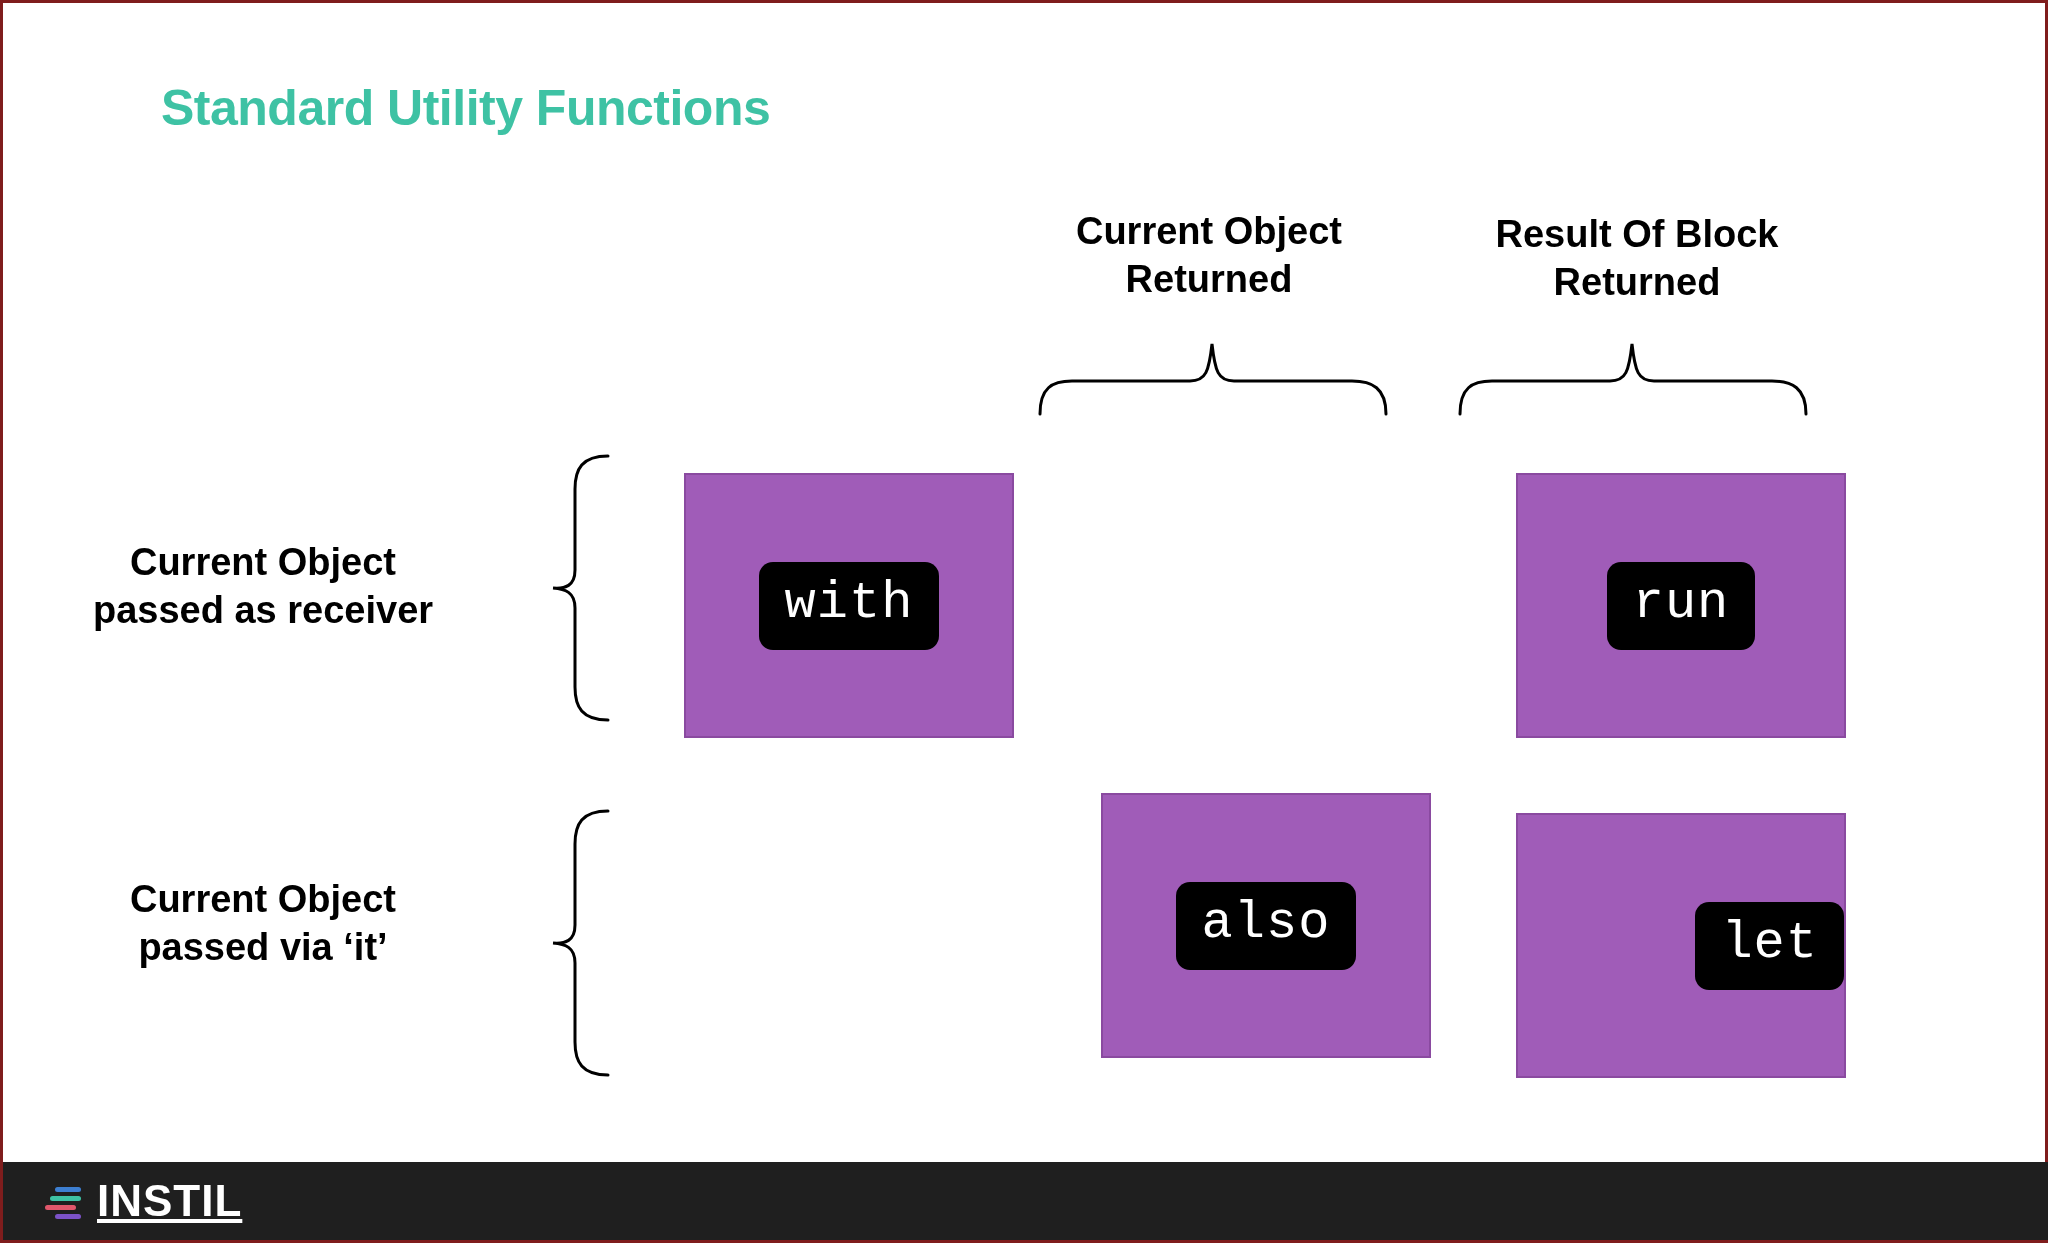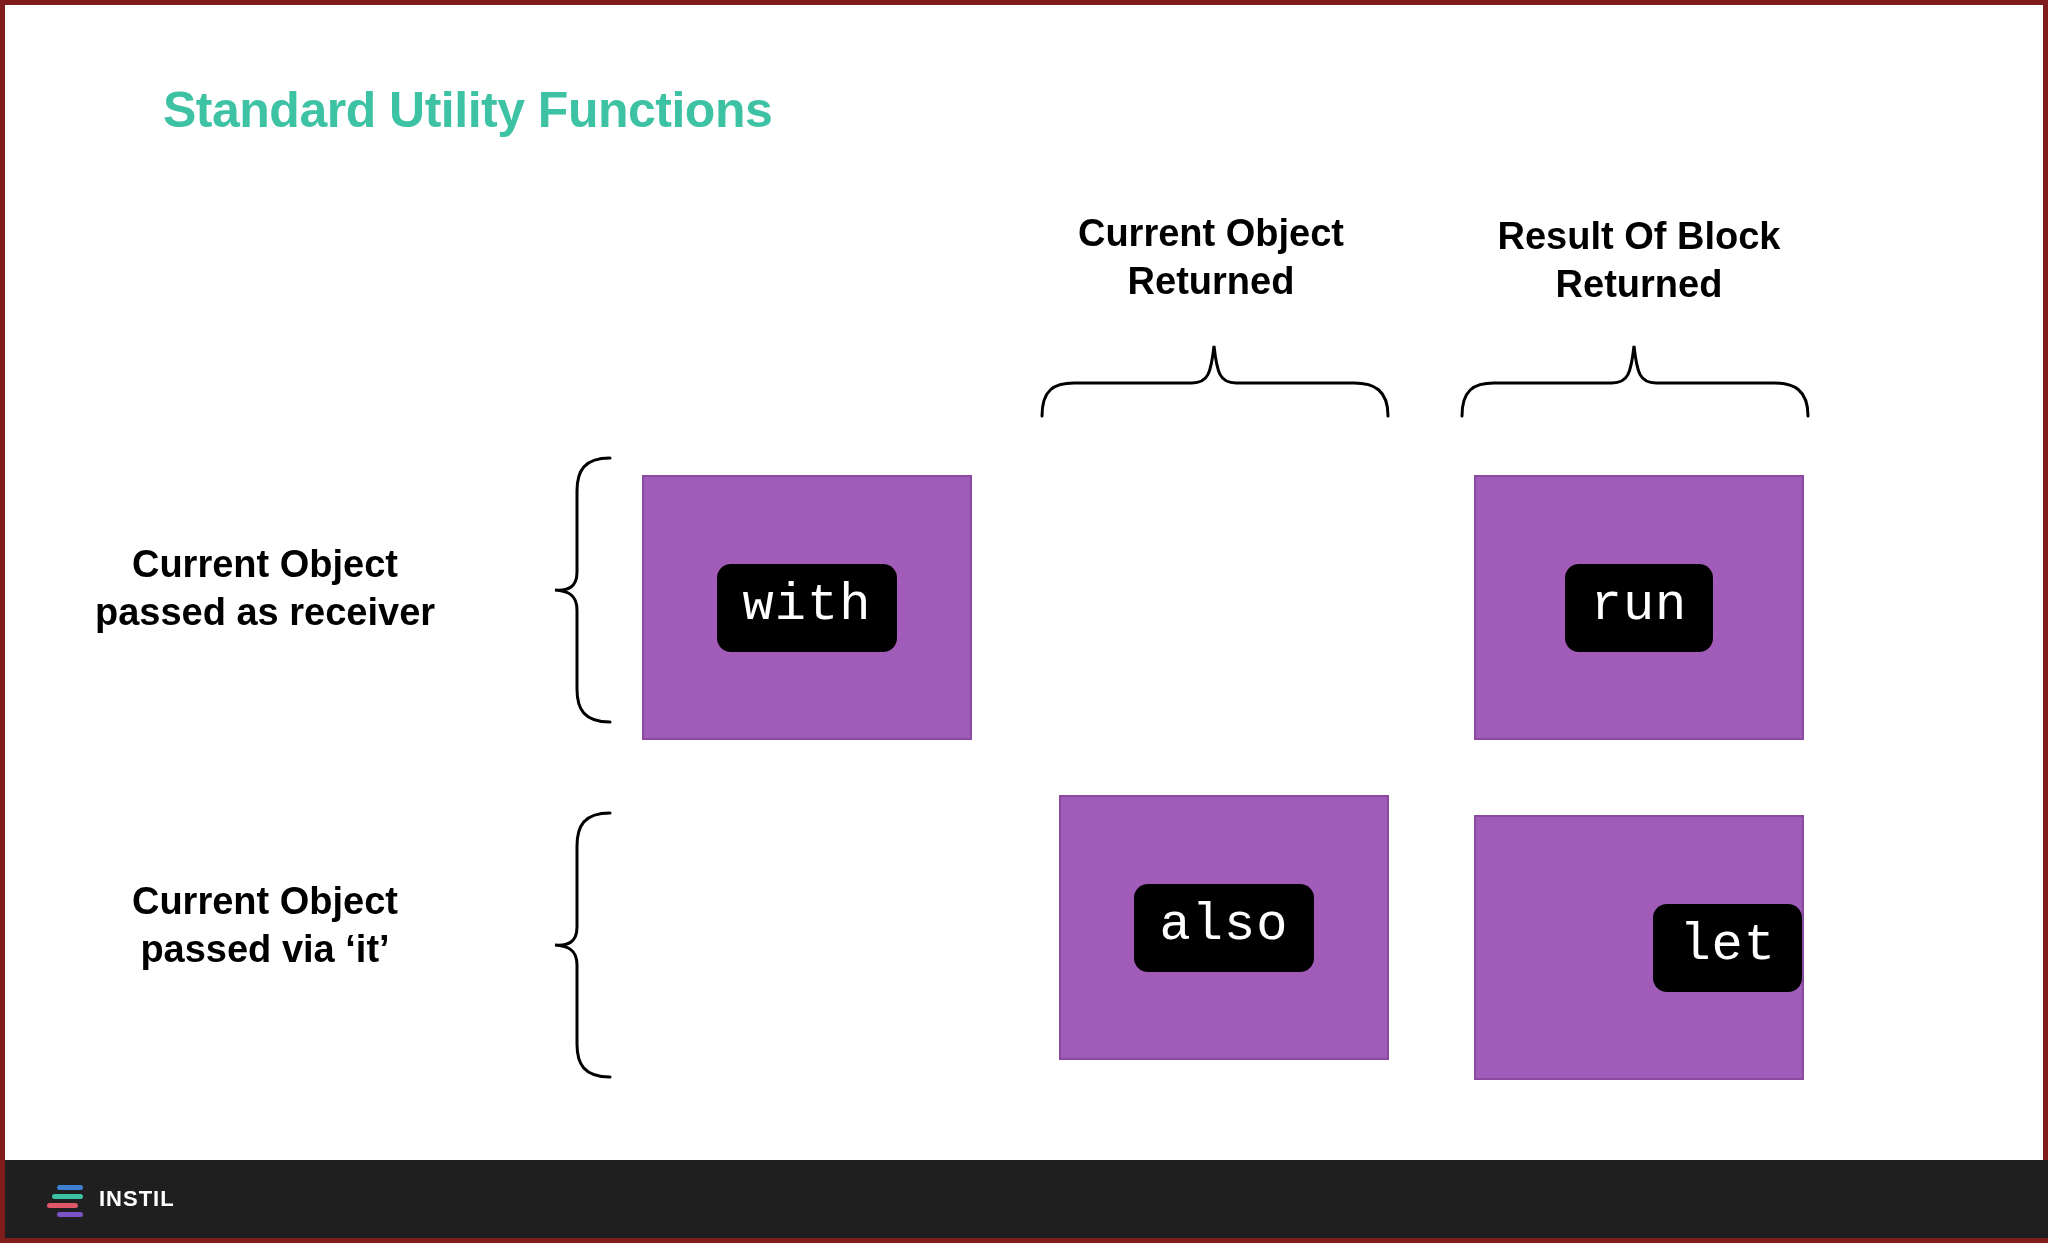--- a/index.html
+++ b/index.html
@@ -10,21 +10,21 @@
     background: #ffffff;
     font-family: "Liberation Sans", sans-serif;
     overflow: hidden;
   }
 
   #slide {
     position: relative;
     width: 2048px;
     height: 1243px;
     background: #ffffff;
-    border: 5px solid #7f1d1d;
+    border: 3px solid #7f1d1d;
   }
 
   
   #title {
     position: absolute;
     left: 158px;
     top: 76px;
     font-size: 50px;
     font-weight: bold;
     color: #3ec2a4;
@@ -75,20 +75,21 @@
   #brace-left-2 { left: 548px; top: 805px; }
 
   
   .cell {
     position: absolute;
     background: #a05cb8;
     border: 2px solid #8a4aa0;
     display: flex;
     align-items: center;
     justify-content: center;
+    margin-left: 44px;
   }
 
   .code-chip {
     background: #000000;
     color: #ffffff;
     font-family: "Liberation Mono", "DejaVu Sans Mono", monospace;
     font-size: 52px;
     line-height: 1;
     border-radius: 14px;
     padding: 16px 26px 20px 26px;
@@ -111,24 +112,25 @@
   #logo-mark {
     margin-left: 38px;
     width: 42px;
     height: 42px;
     display: block;
   }
 
   #logo-text {
     margin-left: 14px;
     color: #ffffff;
-    font-size: 22px;
+    font-size: 44px;
     font-weight: bold;
     letter-spacing: 1px;
     font-family: "Liberation Sans", sans-serif;
+    text-decoration: underline;
   }
 </style>
 </head>
 <body>
 
 <div id="slide">
 
   <div id="title">Standard Utility Functions</div>
 
   <div class="col-header" id="col-header-1">

